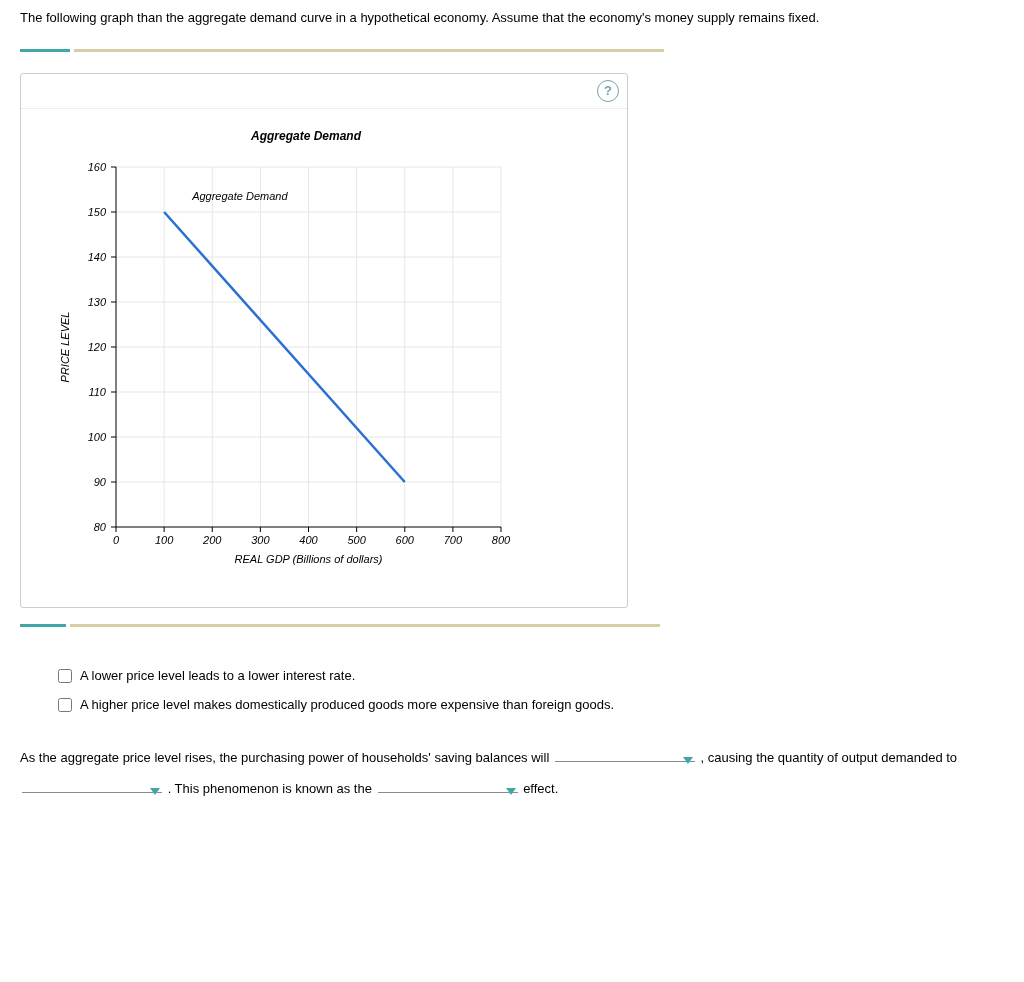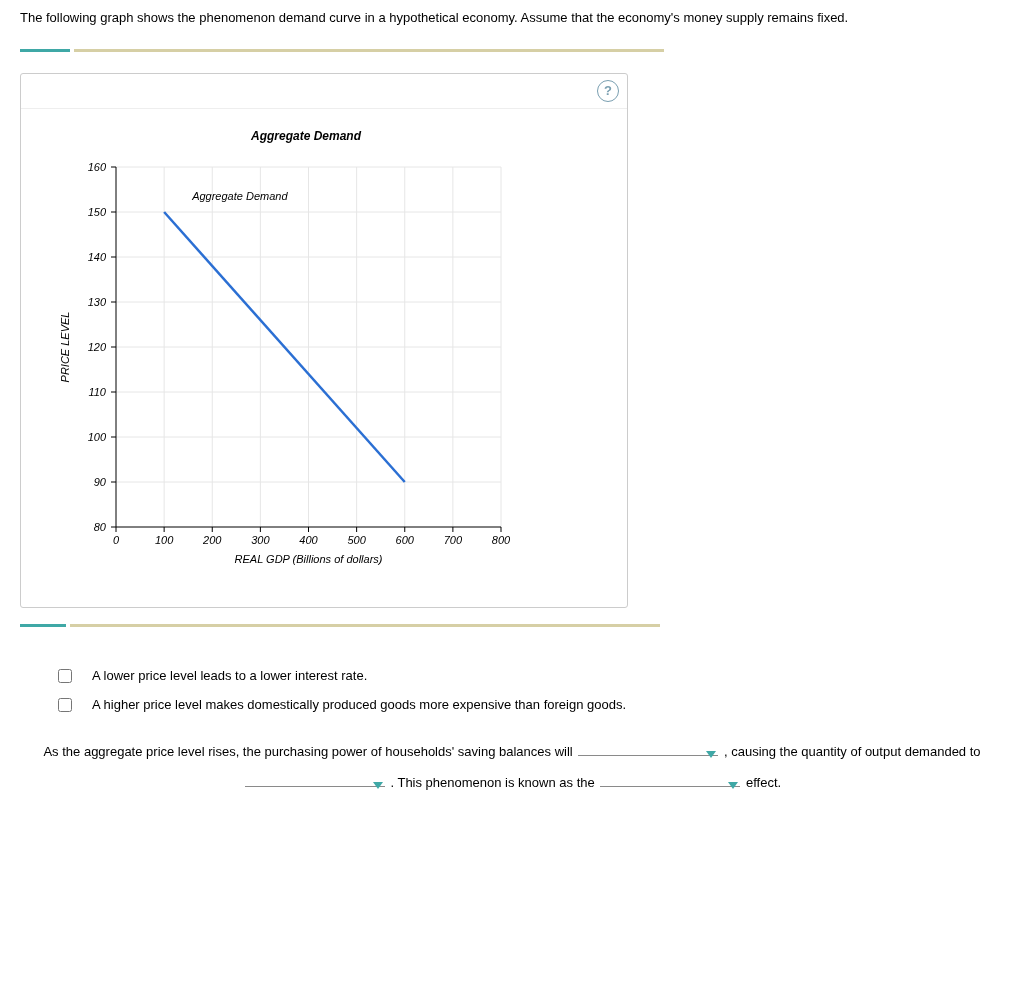--- a/index.html
+++ b/index.html
@@ -71,25 +71,25 @@
   .tick-label { font-size: 11px; fill: #000; }
   .ad-line { stroke: #2b6fd3; stroke-width: 2.5; fill: none; }
   .legend-text { font-size: 11px; fill: #000; }
   .xlabel, .ylabel { font-size: 11px; fill: #000; }
 
   .divider2 { margin-top: 0; }
   .divider2-wrap { width: 640px; }
   .question-block { margin-top: 38px; }
   .question-text { margin-bottom: 22px; }
   .options { margin-left: 38px; }
-  .option { margin-bottom: 14px; display: flex; align-items: center; gap: 20px; }
+  .option { margin-bottom: 14px; display: flex; align-items: center; gap: 8px; }
   .option input[type=checkbox] {
     width: 14px; height: 14px; margin: 1px 0 0 0; accent-color: #888;
   }
-  .fill-block { margin-top: 24px; line-height: 2.4; text-align: center; }
+  .fill-block { margin-top: 30px; line-height: 2.4; }
   .blank {
     display: inline-block;
     border-bottom: 1px solid #8a8a8a;
     min-width: 140px;
     vertical-align: baseline;
     position: relative;
     margin: 0 2px;
   }
   .dd-arrow {
     position: absolute;
@@ -99,21 +99,21 @@
     border-left: 5px solid transparent;
     border-right: 5px solid transparent;
     border-top: 7px solid #3fa8a6;
     cursor: pointer;
   }
   em { font-style: italic; }
 </style>
 </head>
 <body>
 
-<div class="intro">The following graph shows the phenomenon demand curve in a hypothetical economy. Assume that the economy's money supply remains fixed.</div>
+<div class="intro">The following graph than the aggregate demand curve in a hypothetical economy. Assume that the economy's money supply remains fixed.</div>
 
 <div class="divider">
   <div class="seg teal"></div>
   <div class="seg beige" style="width:590px;flex:none;"></div>
 </div>
 
 <div class="chart-card">
   <div class="chart-header">
     <div class="help-icon">?</div>
   </div>

